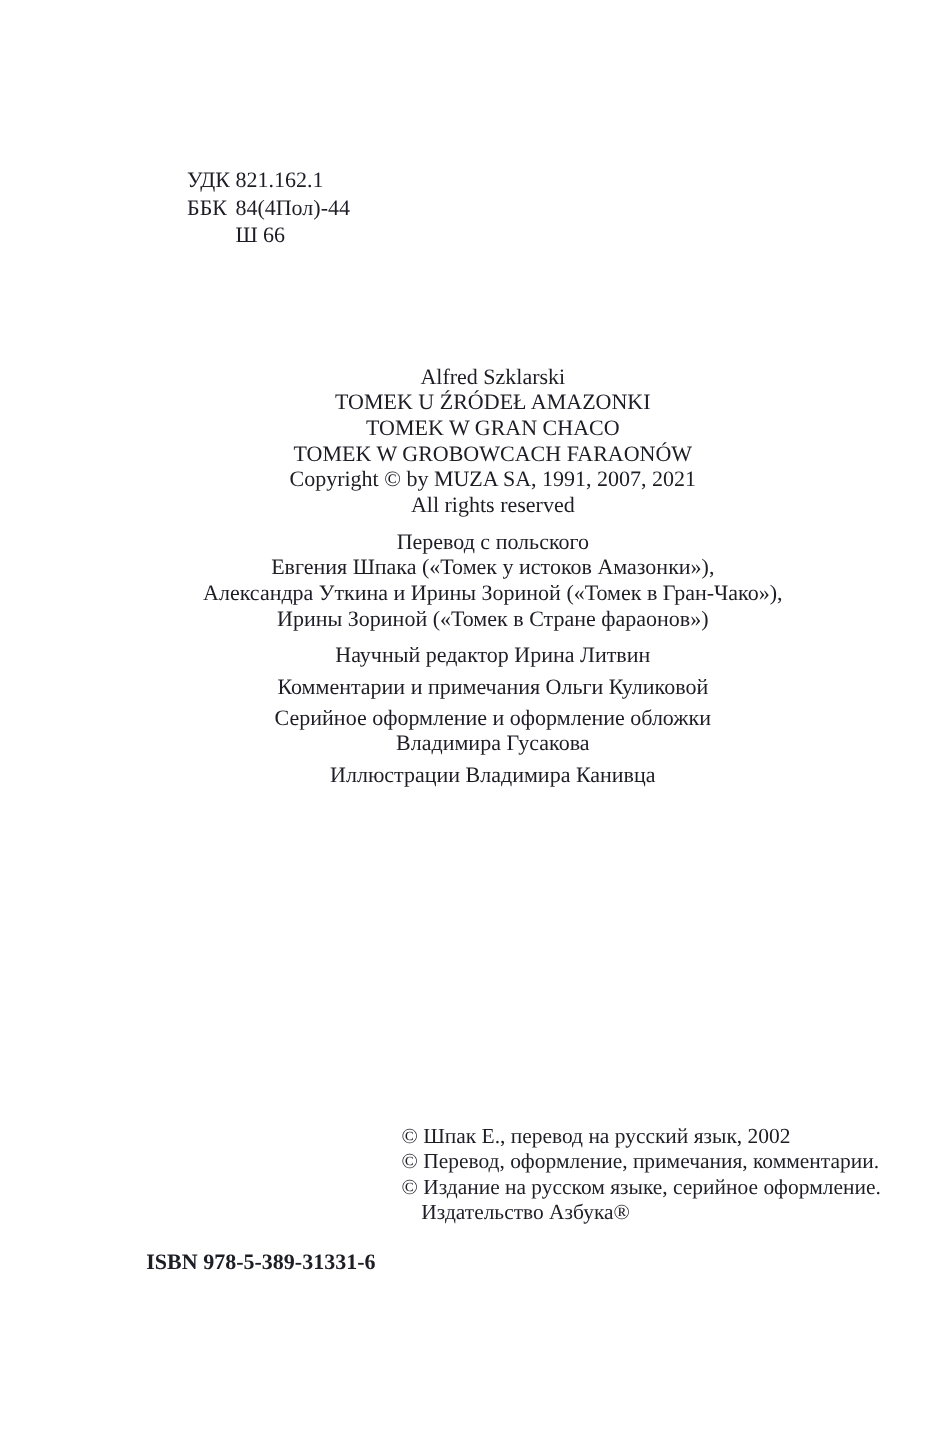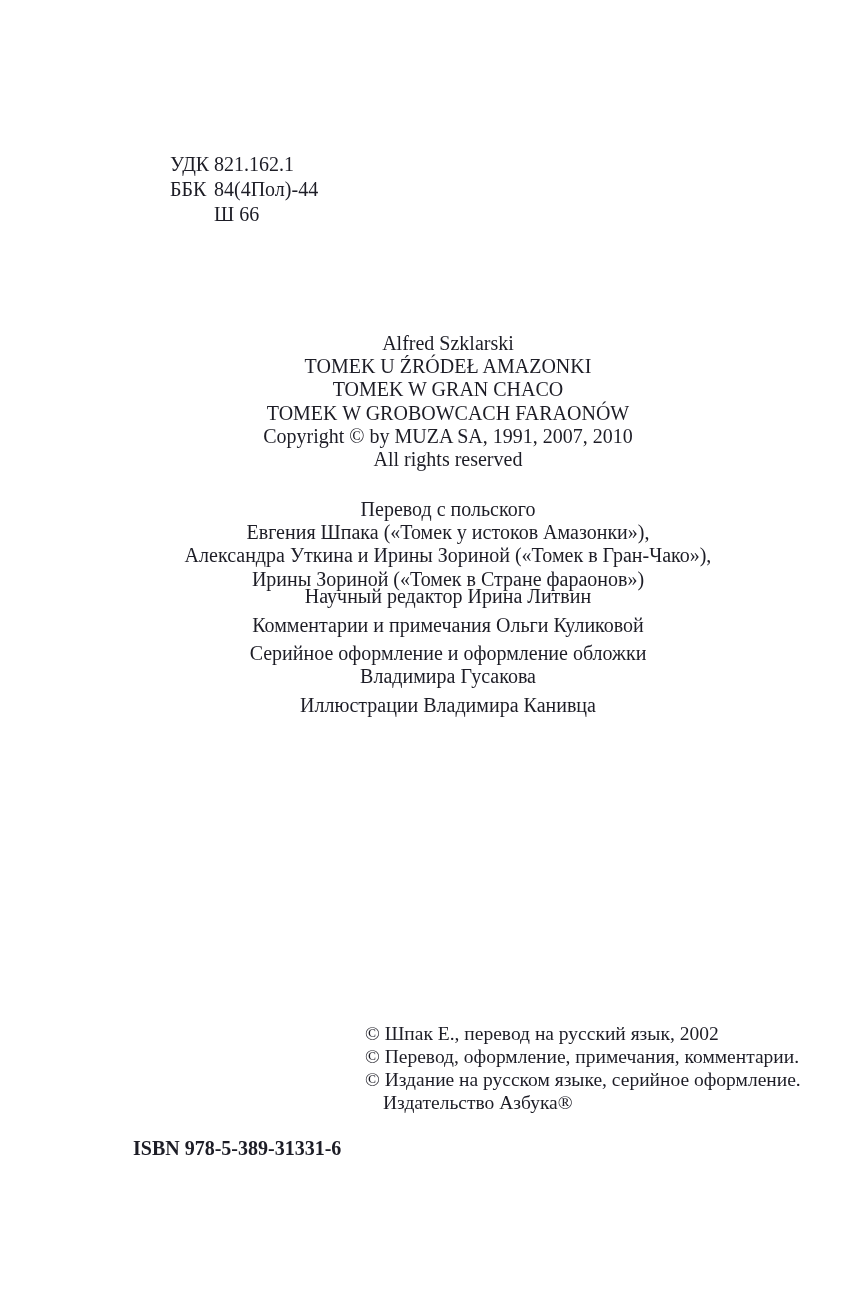--- a/index.html
+++ b/index.html
@@ -47,21 +47,21 @@
     left: 40px;
     width: 816px;
     text-align: center;
   }
   .title-block {
     top: 332px;
     font-size: 20px;
     line-height: 23.2px;
   }
   .translation-block {
-    top: 498px;
+    top: 482px;
     font-size: 20px;
     line-height: 23.2px;
   }
   .credits-block {
     top: 585px;
     font-size: 20px;
     line-height: 23px;
   }
   .credits-block p {
     margin: 0 0 5.5px 0;
@@ -108,21 +108,21 @@
       <span class="class-label">&nbsp;</span>
       <span class="class-value">Ш 66</span>
     </div>
   </div>
 
   <div class="center-col title-block">
     <div class="nowrap">Alfred Szklarski</div>
     <div class="nowrap">TOMEK U ŹRÓDEŁ AMAZONKI</div>
     <div class="nowrap">TOMEK W GRAN CHACO</div>
     <div class="nowrap">TOMEK W GROBOWCACH FARAONÓW</div>
-    <div class="nowrap">Copyright © by MUZA SA, 1991, 2007, 2010</div>
+    <div class="nowrap">Copyright © by MUZA SA, 1991, 2007, 2021</div>
     <div class="nowrap">All rights reserved</div>
   </div>
 
   <div class="center-col translation-block">
     <div class="nowrap">Перевод с польского</div>
     <div class="nowrap">Евгения Шпака («Томек у истоков Амазонки»),</div>
     <div class="nowrap">Александра Уткина и Ирины Зориной («Томек в Гран-Чако»),</div>
     <div class="nowrap">Ирины Зориной («Томек в Стране фараонов»)</div>
   </div>
 

